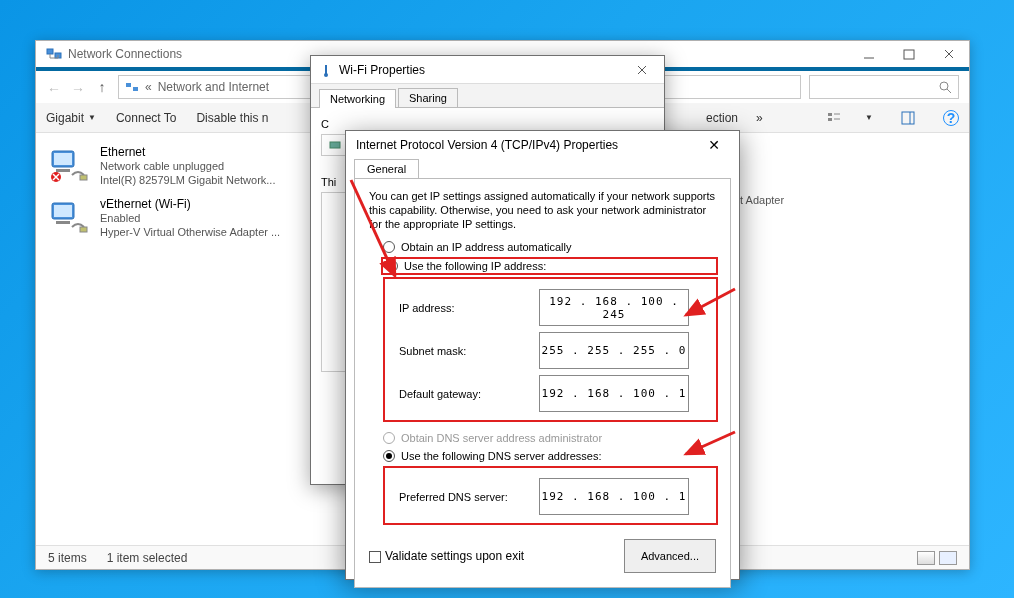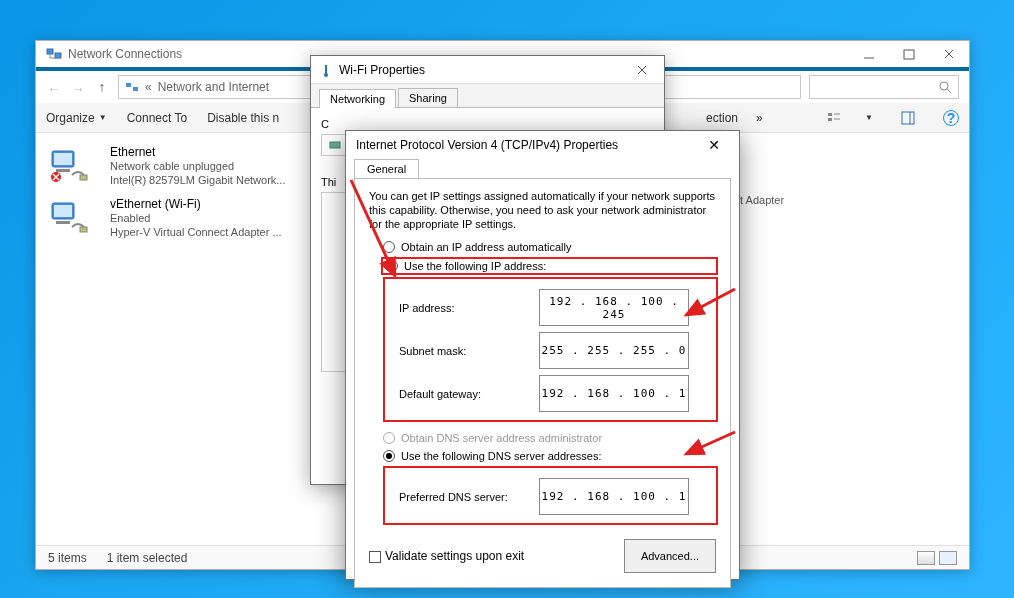--- a/index.html
+++ b/index.html
@@ -67,21 +67,21 @@
     color: #333;
   }
   .nc-toolbar .tool { display: flex; align-items: center; gap: 4px; }
   .nc-toolbar .spacer { flex: 1; }
   .nc-toolbar .help { color: #1e90ff; font-size: 14px; font-weight: bold; border: 1px solid #1e90ff; border-radius: 50%; width: 16px; height: 16px; display:flex;align-items:center;justify-content:center; }
   .nc-body {
     padding: 10px;
     display: flex; flex-direction: column; gap: 6px;
   }
   .adapter {
-    display: flex; gap: 22px; width: 260px; padding: 2px;
+    display: flex; gap: 12px; width: 260px; padding: 2px;
   }
   .adapter-icon {
     width: 40px; height: 40px;
   }
   .adapter-text { display: flex; flex-direction: column; line-height: 14px; }
   .adapter-name { color: #000; }
   .adapter-sub { color: #555; font-size: 11px; white-space: nowrap; overflow: hidden; text-overflow: ellipsis; max-width: 200px; }
   .nc-status {
     position: absolute; left: 0; bottom: 0; right: 0;
     height: 24px;
@@ -280,21 +280,21 @@
     <div class="search">
       <svg class="small-icon" viewBox="0 0 14 14">
           <circle cx="6" cy="6" r="4" fill="none" stroke="#888"></circle>
           <line x1="9" y1="9" x2="13" y2="13" stroke="#888"></line>
         </svg>
     </div>
   </div>
 
   <div class="nc-toolbar">
     <span class="tool">
-        <span>Organize</span> 
+        <span>Gigabit</span> 
         <span style="font-size:8px;">▼</span>
       </span>
     <span class="tool">Connect To</span>
     <span class="tool">Disable this n</span>
     <div class="spacer"></div>
     <span style="position:absolute;left:670px;">ection</span>
     <span style="position:absolute;left:720px;">»</span>
     <svg class="small-icon" style="margin-right:4px;" viewBox="0 0 14 14">
         <rect x="1" y="2" width="4" height="3" fill="#888"></rect>
         <rect x="1" y="7" width="4" height="3" fill="#888"></rect>
@@ -332,21 +332,21 @@
       <svg class="adapter-icon eth-icon-svg" viewBox="0 0 40 40">
         <rect x="4" y="6" width="22" height="16" rx="2" fill="#4a90d9" stroke="#2a70b9"></rect>
         <rect x="6" y="8" width="18" height="12" fill="#cfe8ff"></rect>
         <rect x="8" y="24" width="14" height="3" fill="#888"></rect>
         <path d="M24 30 Q30 24 36 30" fill="none" stroke="#888" stroke-width="2"></path>
         <rect x="32" y="30" width="7" height="5" fill="#c0c070" stroke="#888"></rect>
       </svg>
       <div class="adapter-text">
         <span class="adapter-name">vEthernet (Wi-Fi)</span>
         <span class="adapter-sub">Enabled</span>
-        <span class="adapter-sub">Hyper-V Virtual Connect Adapter ...</span>
+        <span class="adapter-sub">Hyper-V Virtual Otherwise Adapter ...</span>
       </div>
     </div>
   </div>
 
   <span style="position:absolute; left:698px; top:153px; font-size:11px; color:#555;">et Adapter</span>
 
   <div class="nc-status">
     <span>5 items</span>
     <span>1 item selected</span>
     <div class="spacer"></div>

